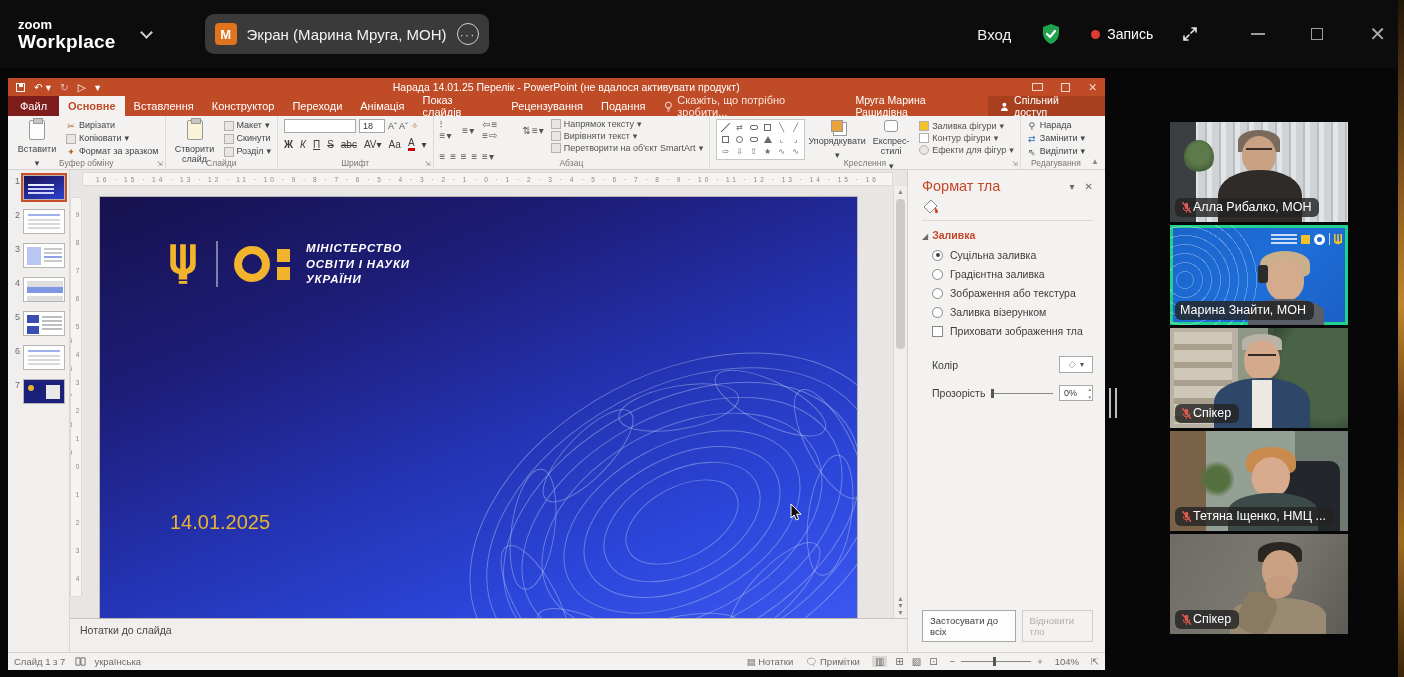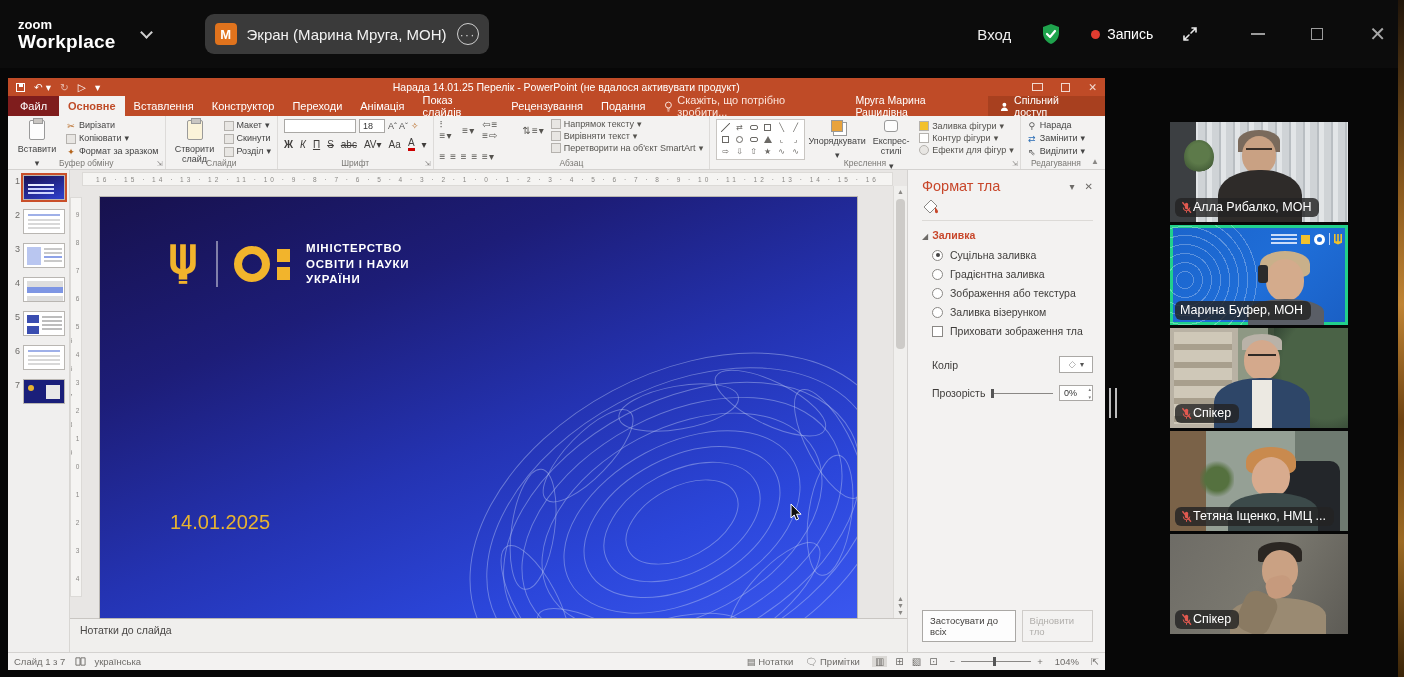--- a/index.html
+++ b/index.html
@@ -131,21 +131,21 @@
     letter-spacing:3px; }
   .canvas-row { flex:1; display:flex; min-height:0; }
   .v-ruler { width:12px; margin:11px 0 0 0; background:#f5f4f2; border:1px solid #dcdad7; overflow:hidden;
     writing-mode:vertical-rl; text-orientation:upright; font-size:6.5px; color:#8a8885; letter-spacing:7px;
     padding-top:6px; text-align:center; height:400px; }
   .slide-wrap { flex:1; position:relative; }
   .slide { position:absolute; left:18px; top:11px; width:757px; height:421px;
     background:linear-gradient(158deg,#17114d 0%,#1d1d78 28%,#2433b2 55%,#2b46da 78%,#3a57ef 100%);
     overflow:hidden; box-shadow:0 0 0 1px #b9b6b2; }
   .torus { position:absolute; right:-60px; top:110px; width:470px; height:430px; }
-  .logo-row { position:absolute; left:66px; top:44px; display:flex; align-items:center; gap:16px; }
+  .logo-row { position:absolute; left:66px; top:44px; display:flex; align-items:center; gap:16px;font-style:italic; }
   .tri-svg { width:34px; height:44px; }
   .logo-div { width:2px; height:46px; background:rgba(255,255,255,.45); }
   .o-logo { display:flex; align-items:center; gap:7px; }
   .o-ring { width:36px; height:36px; border:8px solid #f2b42c; border-radius:50%; }
   .o-colon { display:flex; flex-direction:column; gap:5px; }
   .o-colon i { width:13px; height:13px; background:#f2b42c; display:block; }
   .ministry { color:#fff; font-size:11.5px; font-weight:700; letter-spacing:.8px; line-height:1.35; }
   .slide-title { position:absolute; left:44px; top:112px; color:#fff; font-size:33px; line-height:1.38;
     font-weight:400; letter-spacing:.2px; }
   .slide-date { position:absolute; left:70px; top:314px; color:#e8b430; font-size:20px; }
@@ -755,21 +755,21 @@
           <span class="bsq"></span>
           <span class="brng"></span>
           <span class="bbar"></span>
           <span class="btd"></span>
       </span>
       <span class="hair2"></span>
         <span class="head"></span>
         <span class="hs"></span>
         <span class="torso"></span>
       <span class="npill">
-        <span class="nm">Марина Буфер, МОН</span>
+        <span class="nm">Марина Знайти, МОН</span>
       </span>
     </div>
 
     <div class="tile sc3">
       <span class="bld"></span>
       <span class="tree"></span>
       <span class="hair"></span>
         <span class="head"></span>
         <span class="glasses"></span>
         <span class="torso"></span>

